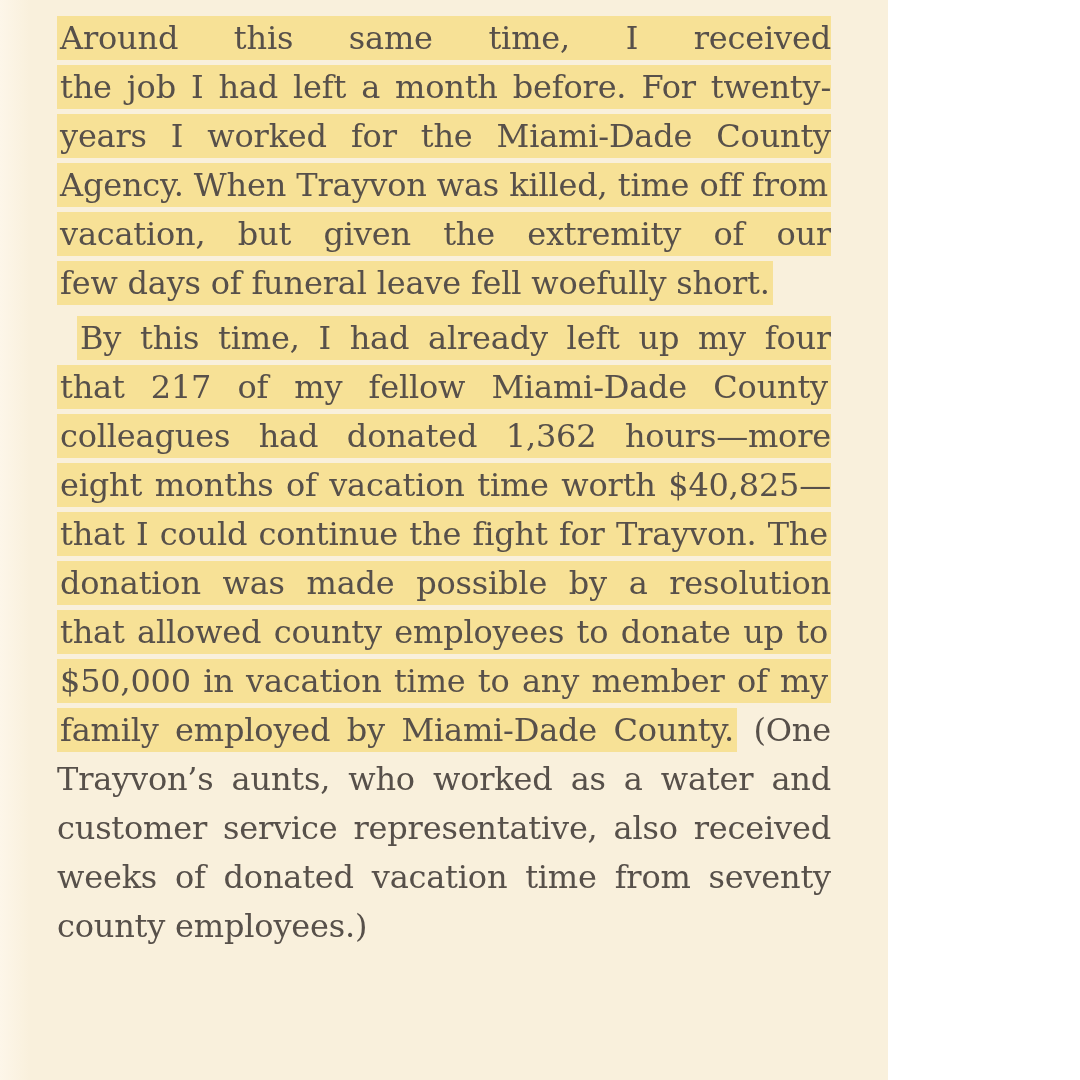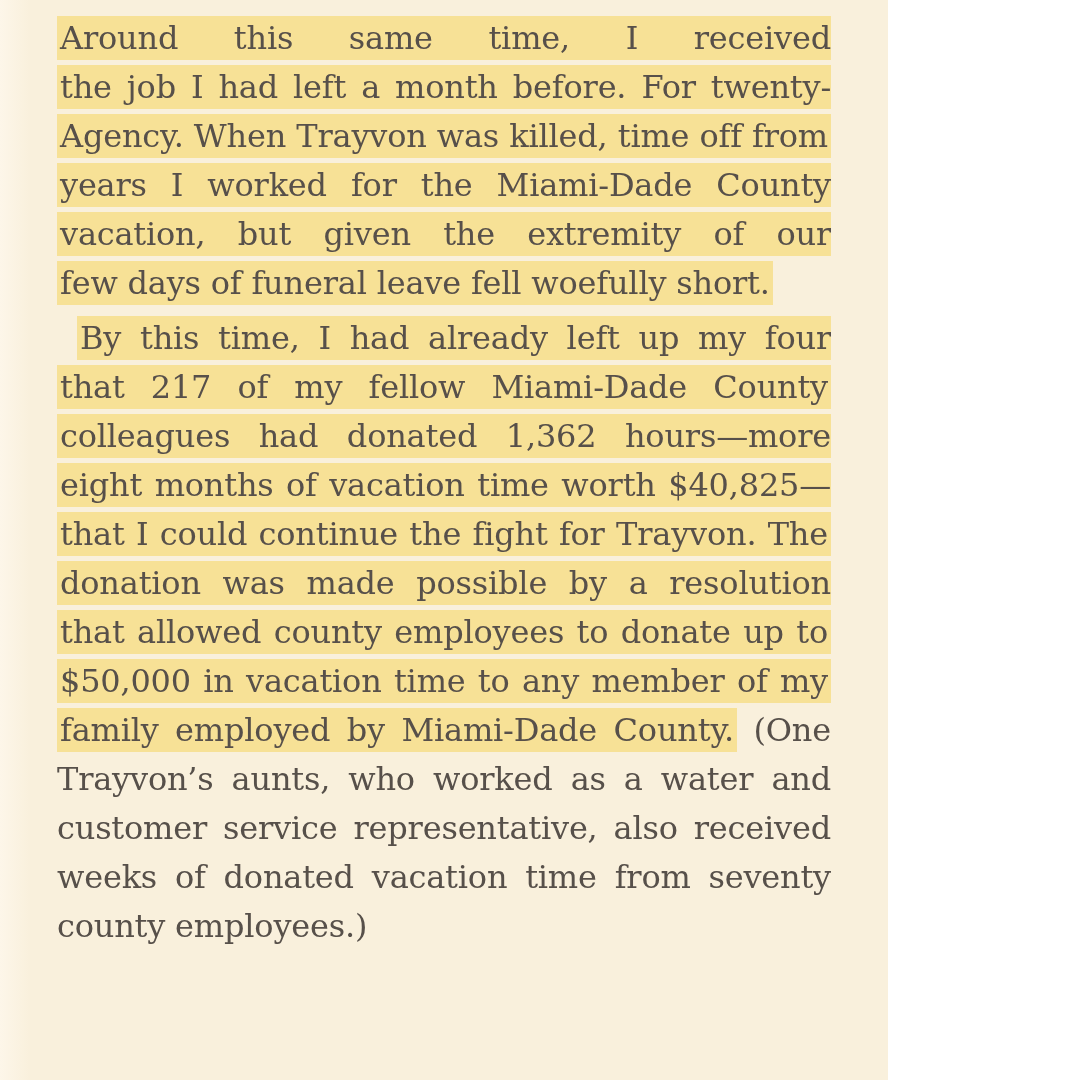--- a/index.html
+++ b/index.html
@@ -64,22 +64,22 @@
 </style>
 </head>
 <body>
 
 <div class="page">
   <div class="page-edge"></div>
   <div class="text-block">
       <div class="paragraph">
         <div class="line j"><span class="hl">Around this same time, I received extraordinary</span></div>
         <div class="line j"><span class="hl">the job I had left a month before. For twenty-four</span></div>
+        <div class="line j"><span class="hl">years I worked for the Miami-Dade County Housing</span></div>
         <div class="line j"><span class="hl">Agency. When Trayvon was killed, time off from</span></div>
-        <div class="line j"><span class="hl">years I worked for the Miami-Dade County Housing</span></div>
         <div class="line j"><span class="hl">vacation, but given the extremity of our situation a</span></div>
         <div class="line"><span class="hl">few days of funeral leave fell woefully short.</span></div>
       </div>
       <div class="paragraph">
         <div class="line j indent"><span class="hl">By this time, I had already left up my four weeks</span></div>
         <div class="line j"><span class="hl">that 217 of my fellow Miami-Dade County</span></div>
         <div class="line j"><span class="hl">colleagues had donated 1,362 hours—more than</span></div>
         <div class="line j"><span class="hl">eight months of vacation time worth $40,825—so</span></div>
         <div class="line j"><span class="hl">that I could continue the fight for Trayvon. The</span></div>
         <div class="line j"><span class="hl">donation was made possible by a resolution passed</span></div>

